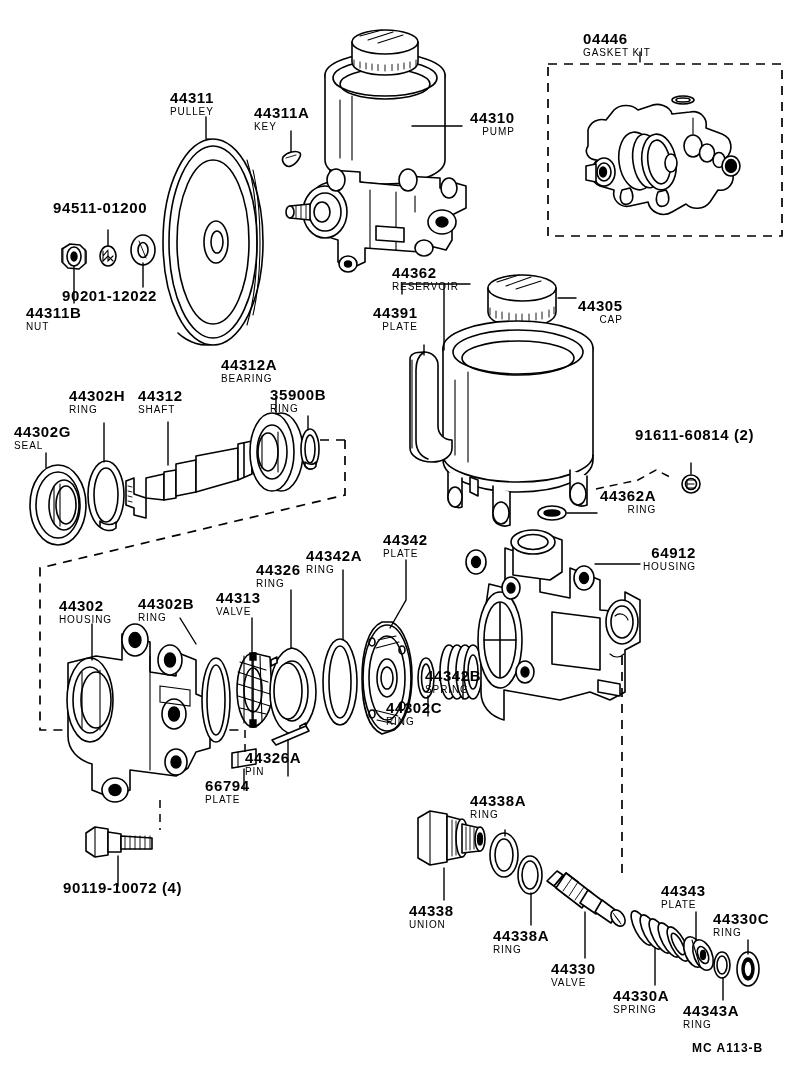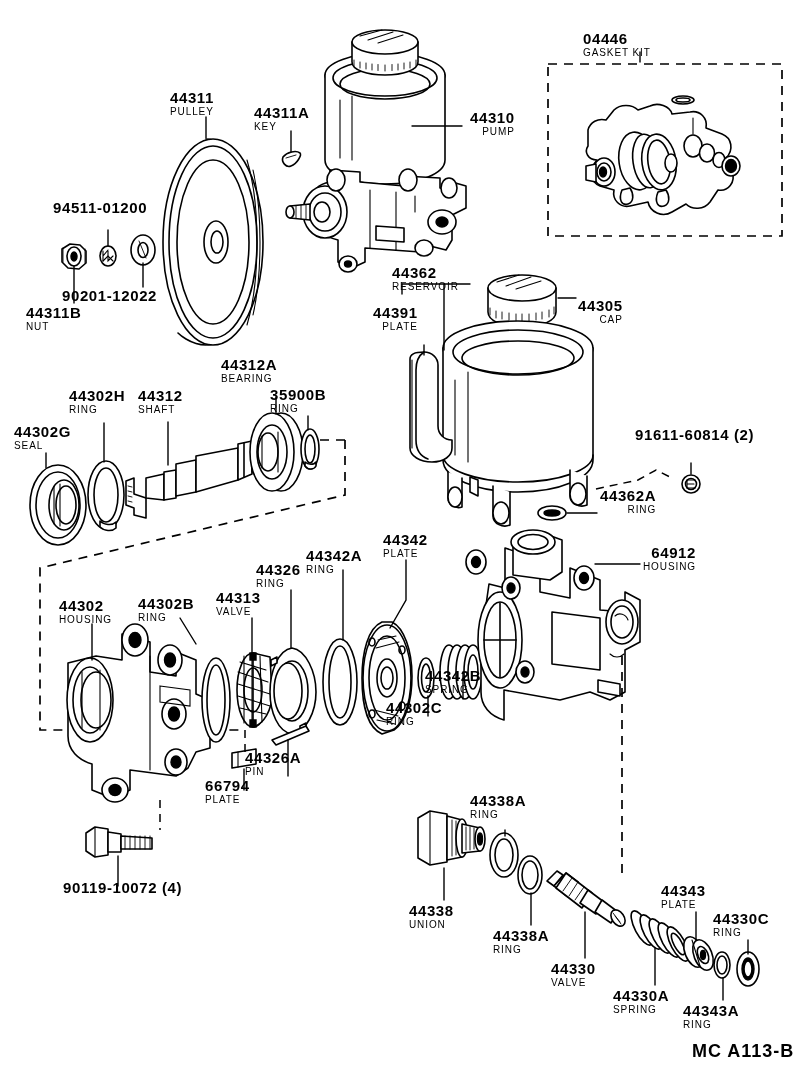--- a/index.html
+++ b/index.html
@@ -45,21 +45,21 @@
     letter-spacing: 0.9px;
     line-height: 1.25;
     margin-top: 1px;
   }
   .lbl.c { text-align: left; }
   .lbl.l { text-align: right; }
   .lbl.nosub .num { }
 
   .footer-code {
     position: absolute;
-    font-size: 18px;
+    font-size: 12px;
     font-weight: bold;
     letter-spacing: 1px;
   }
 </style>
 </head>
 <body>
 
 <div id="sheet">
 
   <svg id="art" viewBox="0 0 800 1074" xmlns="http://www.w3.org/2000/svg">

